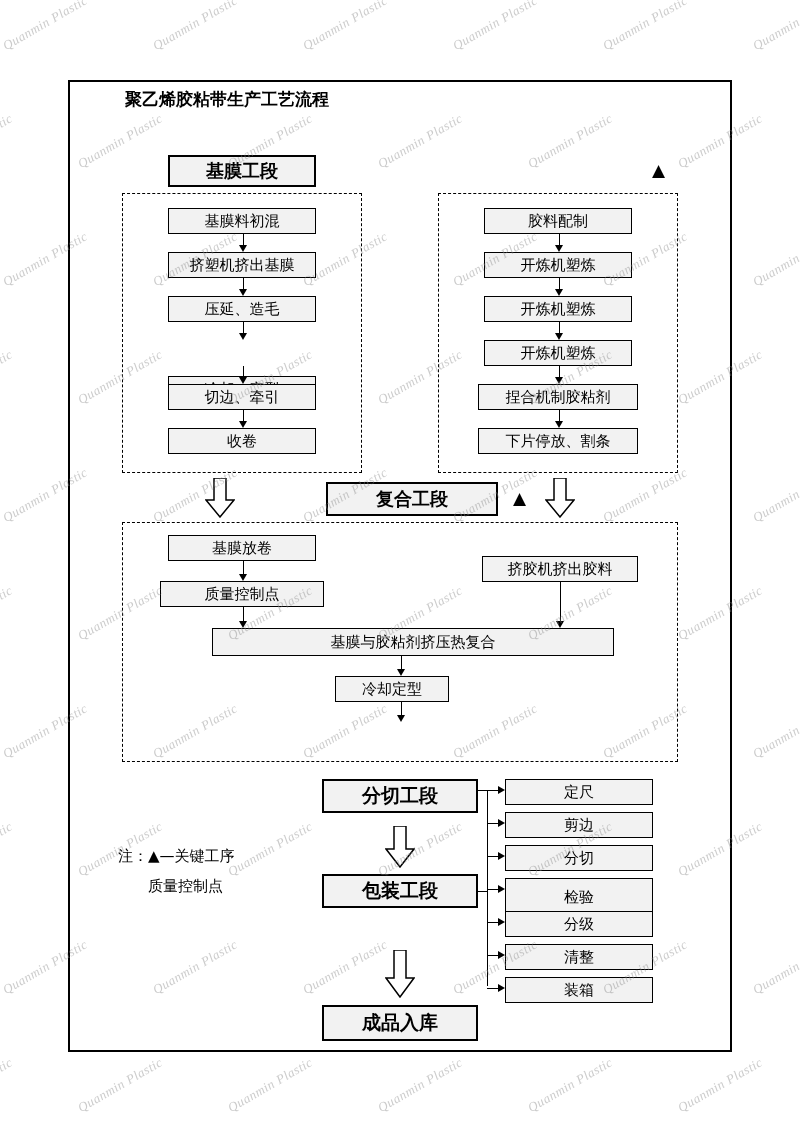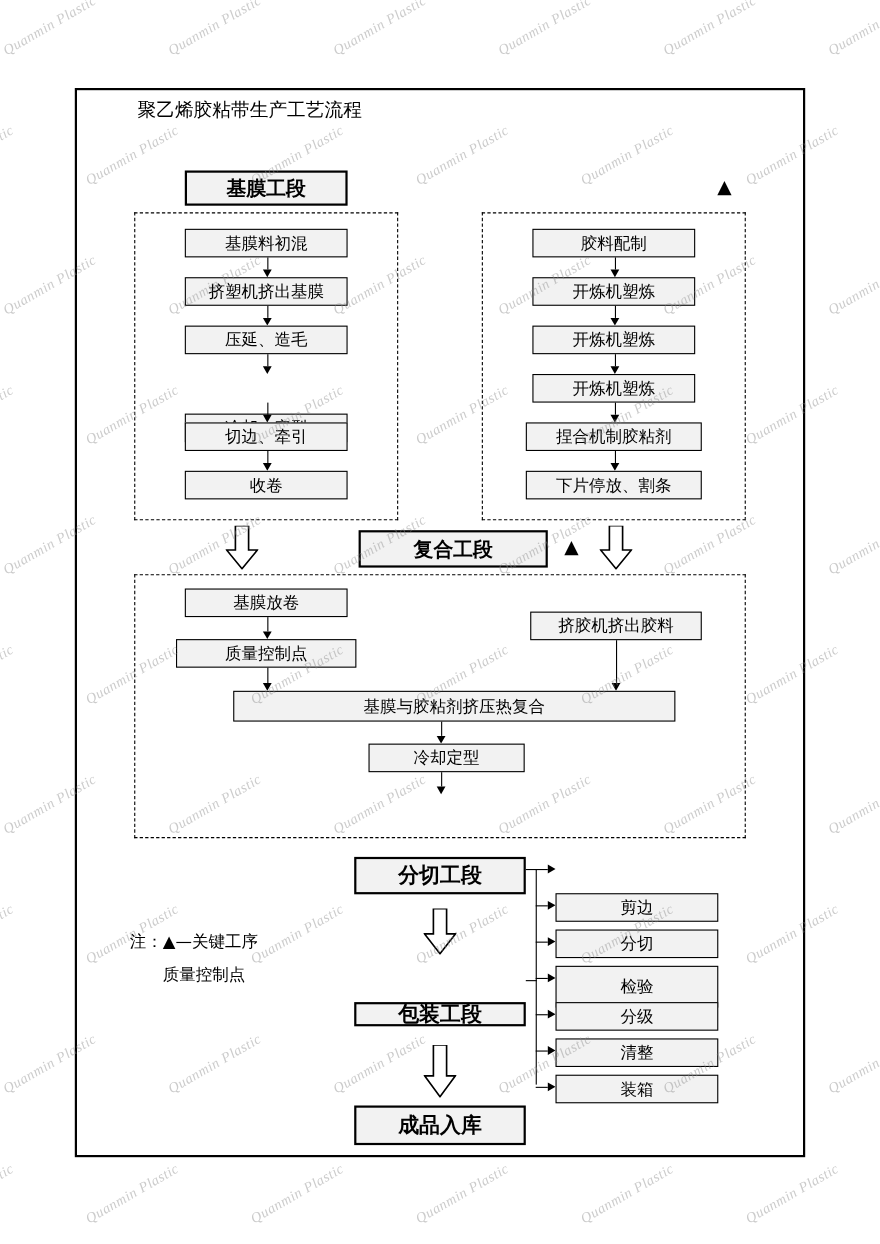--- a/index.html
+++ b/index.html
@@ -46,21 +46,21 @@
     height: 972px;
     border: 2px solid #000;
     box-sizing: border-box;
     z-index: 1;
   }
   .title {
     position: absolute;
     left: 125px;
     top: 88px;
     font-size: 17px;
-    font-weight: normal;
+    font-weight: bold;
     font-family: "DejaVu Sans", "Liberation Sans", sans-serif;
     z-index: 2;
   }
   
   .box {
     position: absolute;
     box-sizing: border-box;
     border: 1px solid #000;
     background: #f2f2f2;
     text-align: center;
@@ -266,52 +266,53 @@
   <div class="varrow" style="left:238px; top:607px; width:10px; height:21px;">
       <div class="stem" style="height:14px;"></div>
       <div class="head"></div>
     </div>
 
   <div class="box" style="left:212px; top:628px; width:402px; height:28px;">基膜与胶粘剂挤压热复合</div>
   <div class="varrow" style="left:396px; top:656px; width:10px; height:20px;">
       <div class="stem" style="height:13px;"></div>
       <div class="head"></div>
     </div>
-  <div class="box" style="left:335px; top:676px; width:142px; height:26px;">冷却定型</div>
+  <div class="box" style="left:335px; top:676px; width:114px; height:26px;">冷却定型</div>
   <div class="varrow" style="left:396px; top:702px; width:10px; height:20px;">
       <div class="stem" style="height:13px;"></div>
       <div class="head"></div>
     </div>
 
   <div class="box big" style="left:322px; top:779px; width:156px; height:34px;">分切工段</div>
 
   <div class="block-arrow" style="left:385px; top:826px;">
     <svg width="30" height="42" viewBox="0 0 30 42">
       <polygon points="9,0 21,0 21,23 29,23 15,41 1,23 9,23" fill="#ffffff" stroke="#000" stroke-width="1.5"></polygon>
     </svg>
   </div>
 
-  <div class="box big" style="left:322px; top:911px; width:156px; height:22px;">包装工段</div>
+  <div class="box big" style="left:322px; top:874px; width:156px; height:34px;">包装工段</div>
 
   <div class="block-arrow" style="left:385px; top:950px;">
     <svg width="30" height="48" viewBox="0 0 30 48">
       <polygon points="9,0 21,0 21,28 29,28 15,47 1,28 9,28" fill="#ffffff" stroke="#000" stroke-width="1.5"></polygon>
     </svg>
   </div>
 
   <div class="box big" style="left:322px; top:1005px; width:156px; height:36px;">成品入库</div>
 
   <div class="vline" style="left:487px; top:790px; width:1px; height:196px;"></div>
   <div class="vline" style="left:478px; top:790px; width:10px; height:1px;"></div>
   <div class="vline" style="left:478px; top:891px; width:10px; height:1px;"></div>
 
   <div class="harrow" style="left:487px; top:785px; width:18px; height:10px;">
       <div class="stem" style="width:11px;"></div>
       <div class="head"></div>
     </div>
+  <div class="box" style="left:505px; top:779px; width:148px; height:26px;">定尺</div>
 
   <div class="harrow" style="left:487px; top:818px; width:18px; height:10px;">
       <div class="stem" style="width:11px;"></div>
       <div class="head"></div>
     </div>
   <div class="box" style="left:505px; top:812px; width:148px; height:26px;">剪边</div>
 
   <div class="harrow" style="left:487px; top:851px; width:18px; height:10px;">
       <div class="stem" style="width:11px;"></div>
       <div class="head"></div>

